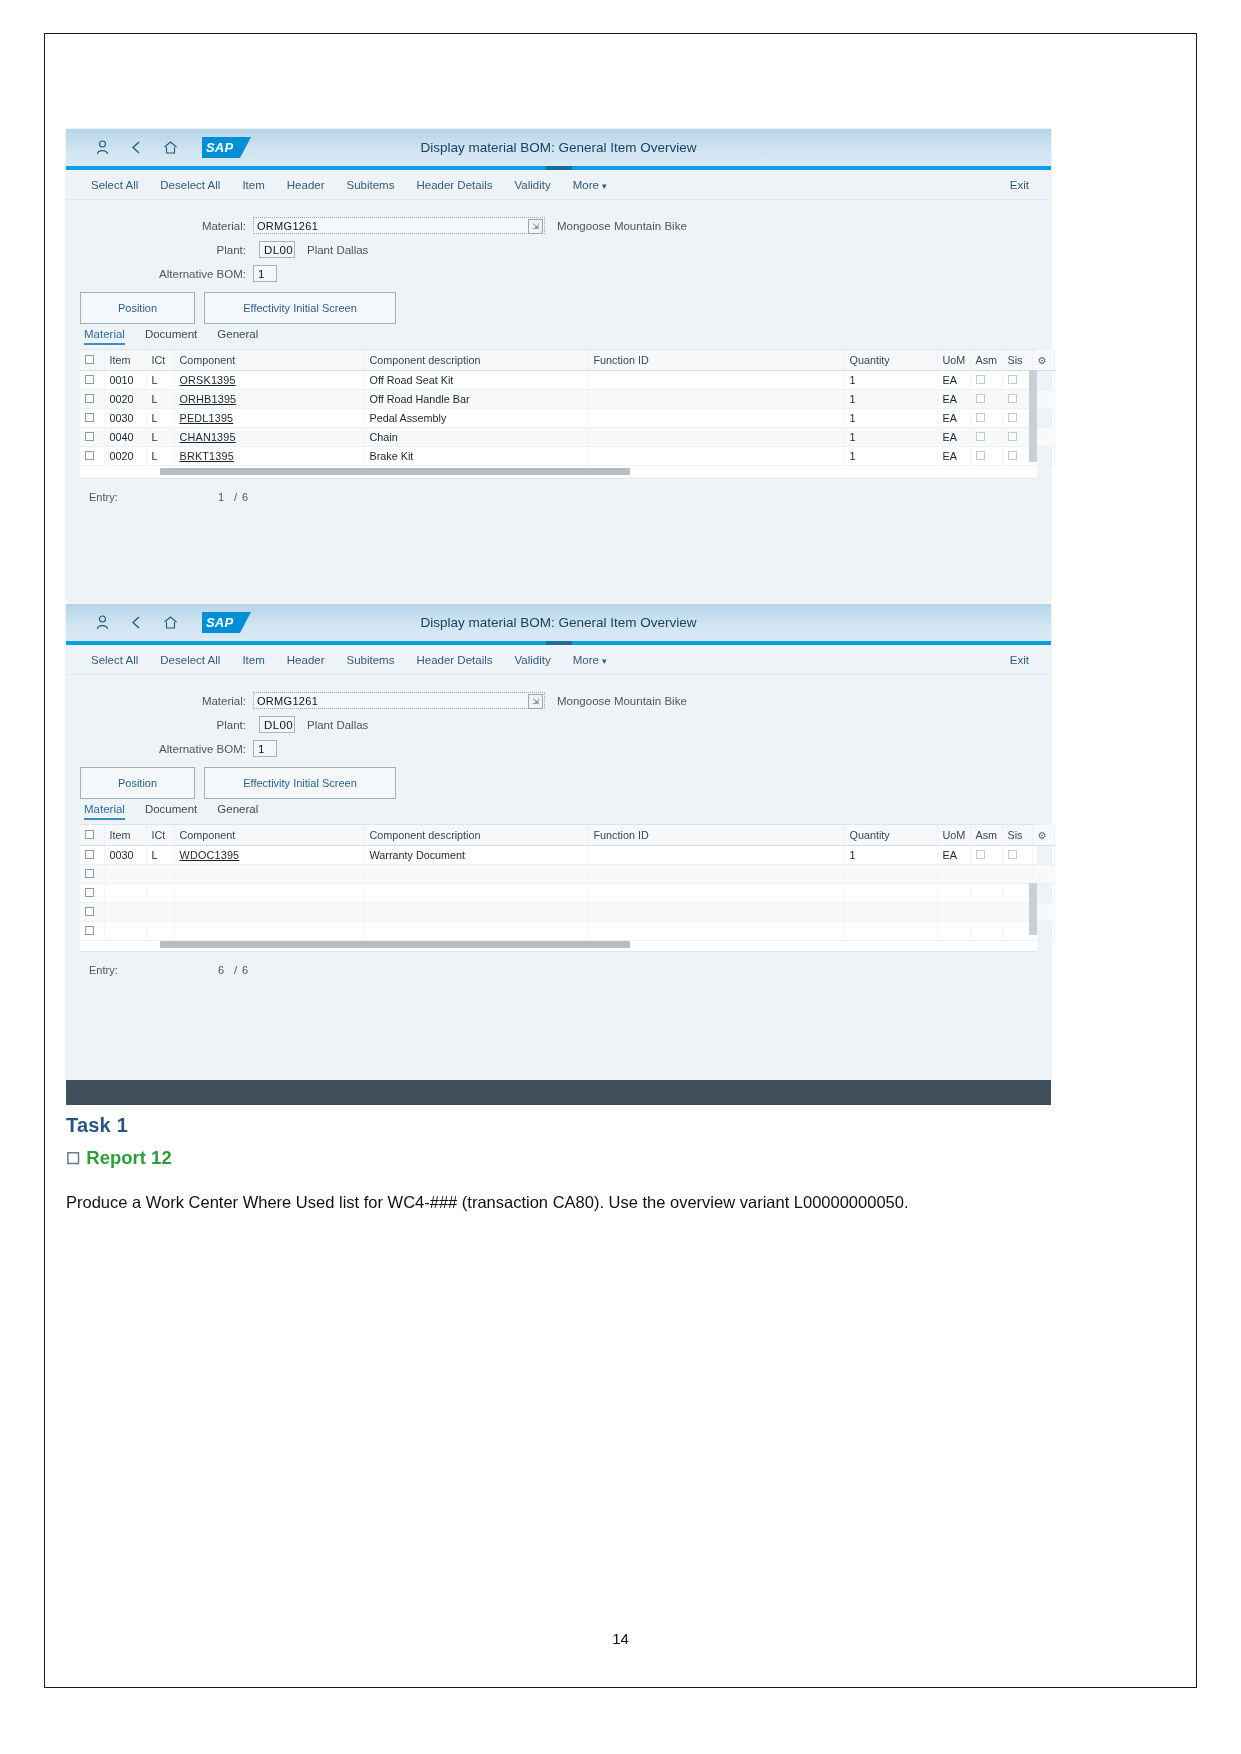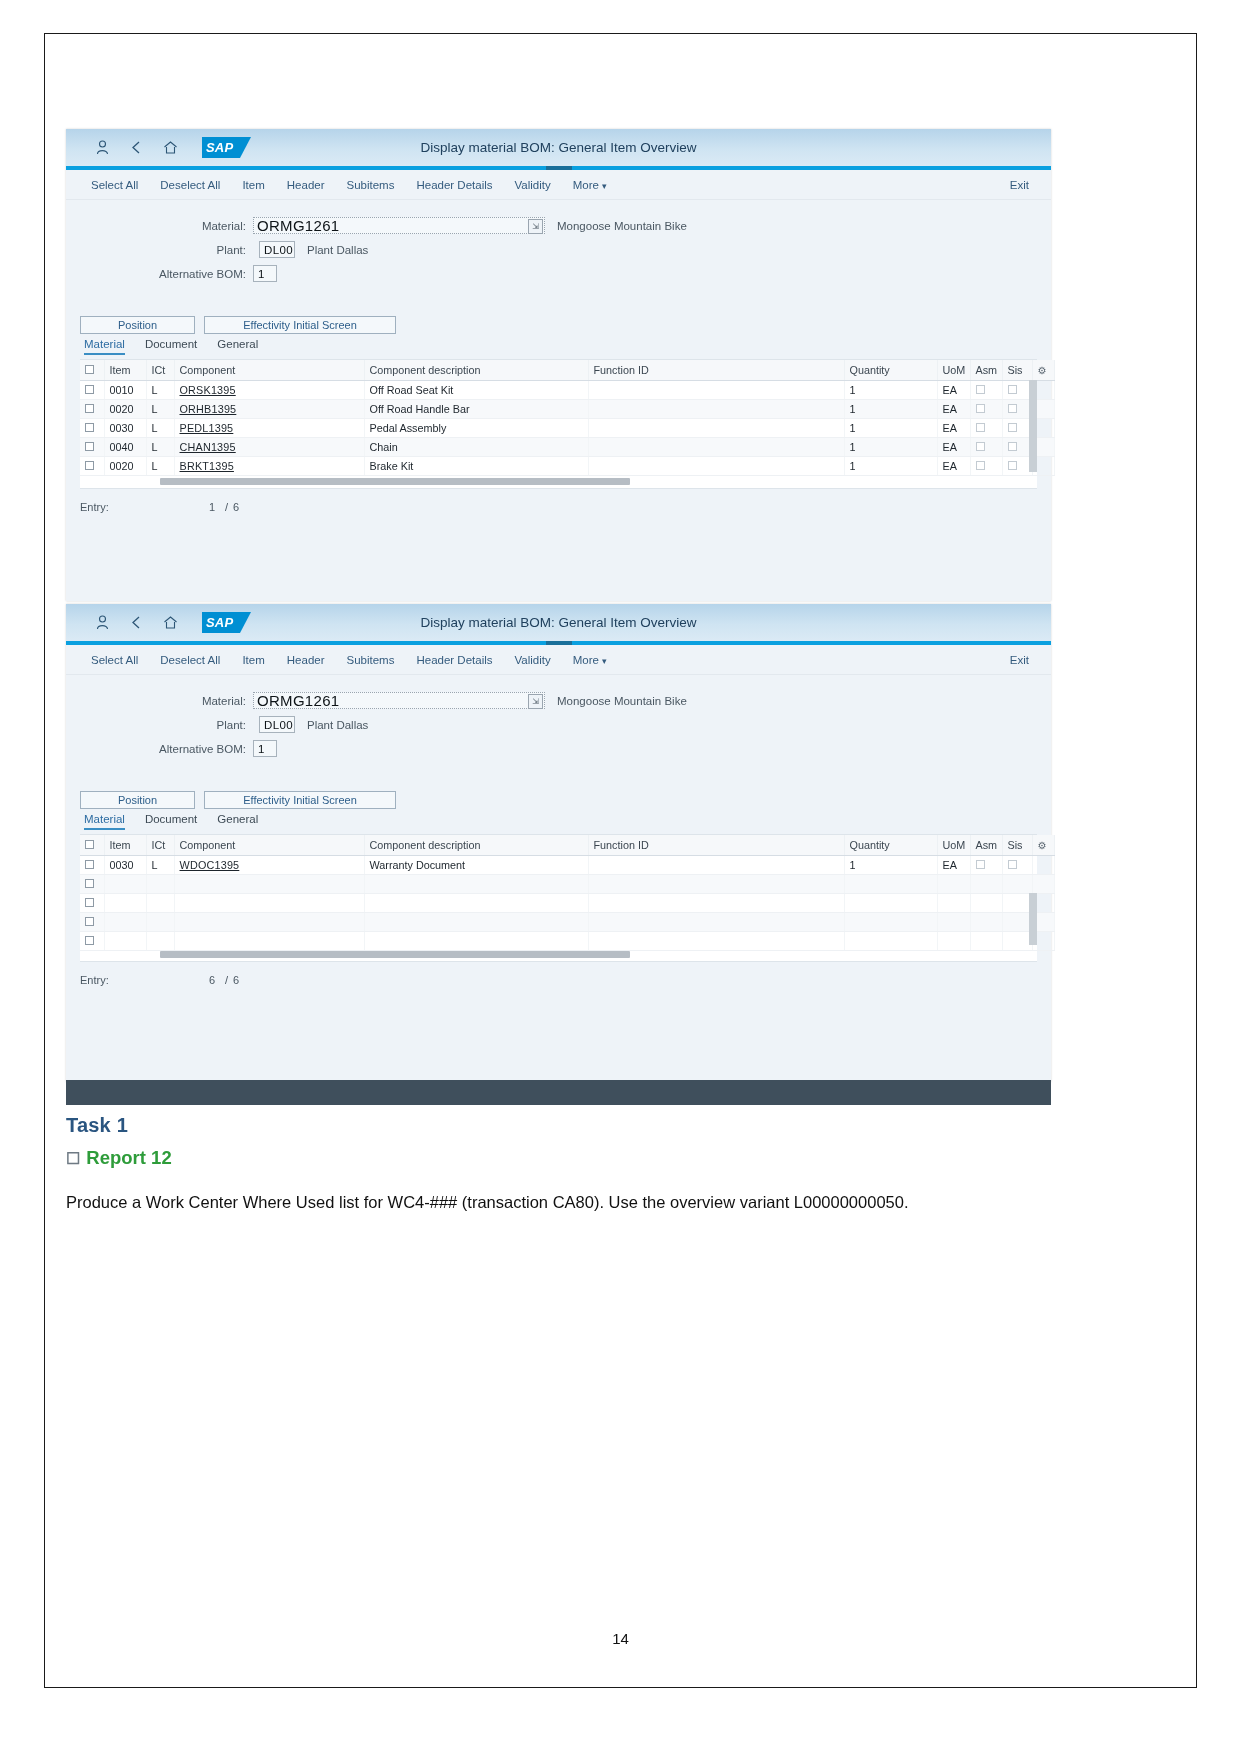--- a/index.html
+++ b/index.html
@@ -151,21 +151,21 @@
     position: relative;
     width: 292px;
     height: 17px;
     border: 1px dotted #9aa5b0;
     background: #f4f8fb;
     box-sizing: border-box;
     display: flex;
     align-items: center;
   }
   .input-wrap .val {
-    font-size: 15px;
+    font-size: 11px;
     color: #0d1317;
     padding-left: 3px;
     letter-spacing: 0.3px;
   }
   .f4-btn {
     position: absolute;
     right: 1px; top: 1px;
     width: 13px; height: 13px;
     border: 1px solid #9aa5b0;
     background: #eef3f8;
@@ -194,30 +194,29 @@
   }
   .w-plant { width: 36px; margin-left: 6px; }
   .w-alt { width: 24px; }
 
   .btn-row {
     display: flex;
     gap: 9px;
     margin: 9px 0 0 14px;
   }
   .sap-btn {
-    height: 18px;
+    height: 32px;
     border: 1px solid #9fb0bf;
     background: #f4f8fb;
     color: #2d5e8a;
     font-size: 11px;
     display: flex;
     align-items: center;
     justify-content: center;
     box-sizing: border-box;
-    margin-top: 24px;
   }
   .btn-position { width: 115px; }
   .btn-effectivity { width: 192px; }
 
   .tabs {
     display: flex;
     margin: 4px 0 0 18px;
     gap: 20px;
   }
   .tab {
@@ -300,21 +299,21 @@
     width: 8px;
     background: #c8cfd5;
   }
   .grid-blank {
     background: #fff;
     border-bottom: 1px solid #dde4ea;
   }
   .entry-row {
     display: flex;
     align-items: center;
-    margin: 12px 0 0 14px;
+    margin: 12px 0 0 23px;
     font-size: 11px;
     color: #4a5762;
   }
   .entry-label { width: 95px; }
   .entry-val { width: 40px; text-align: right; padding-right: 10px; }
   .footer-bar {
     position: absolute;
     left: 21px;
     width: 985px;
     height: 25px;

